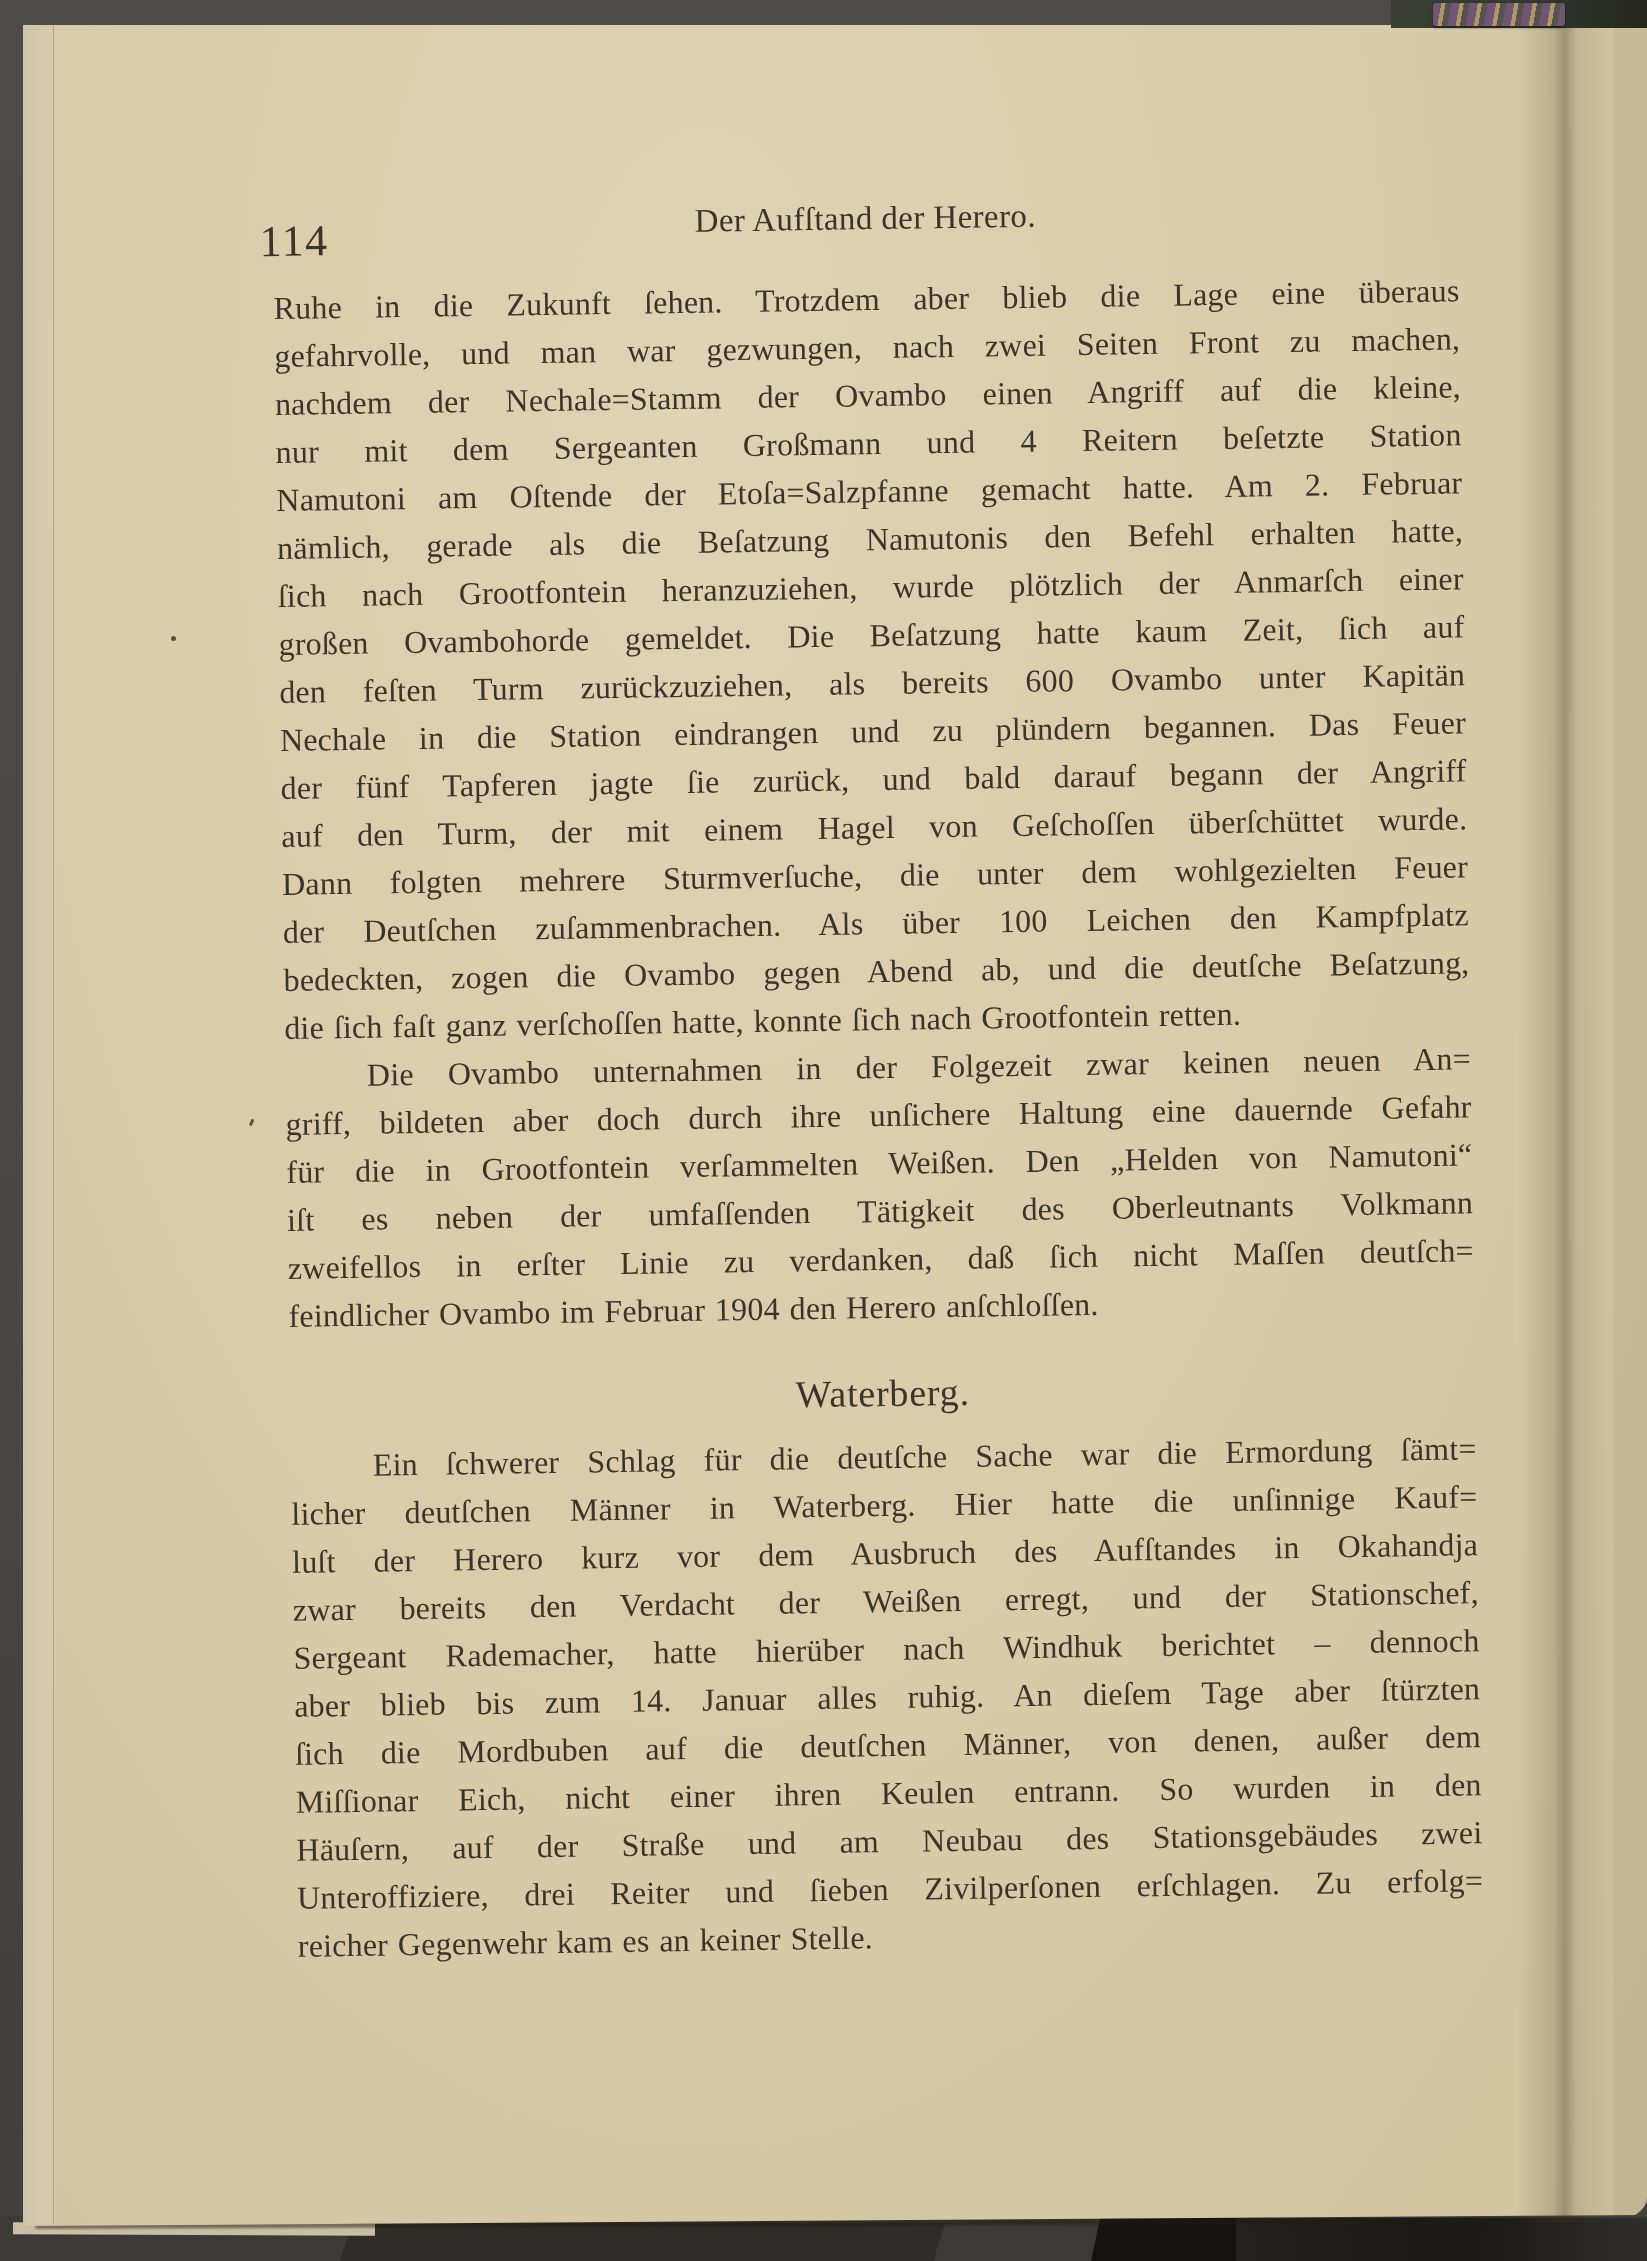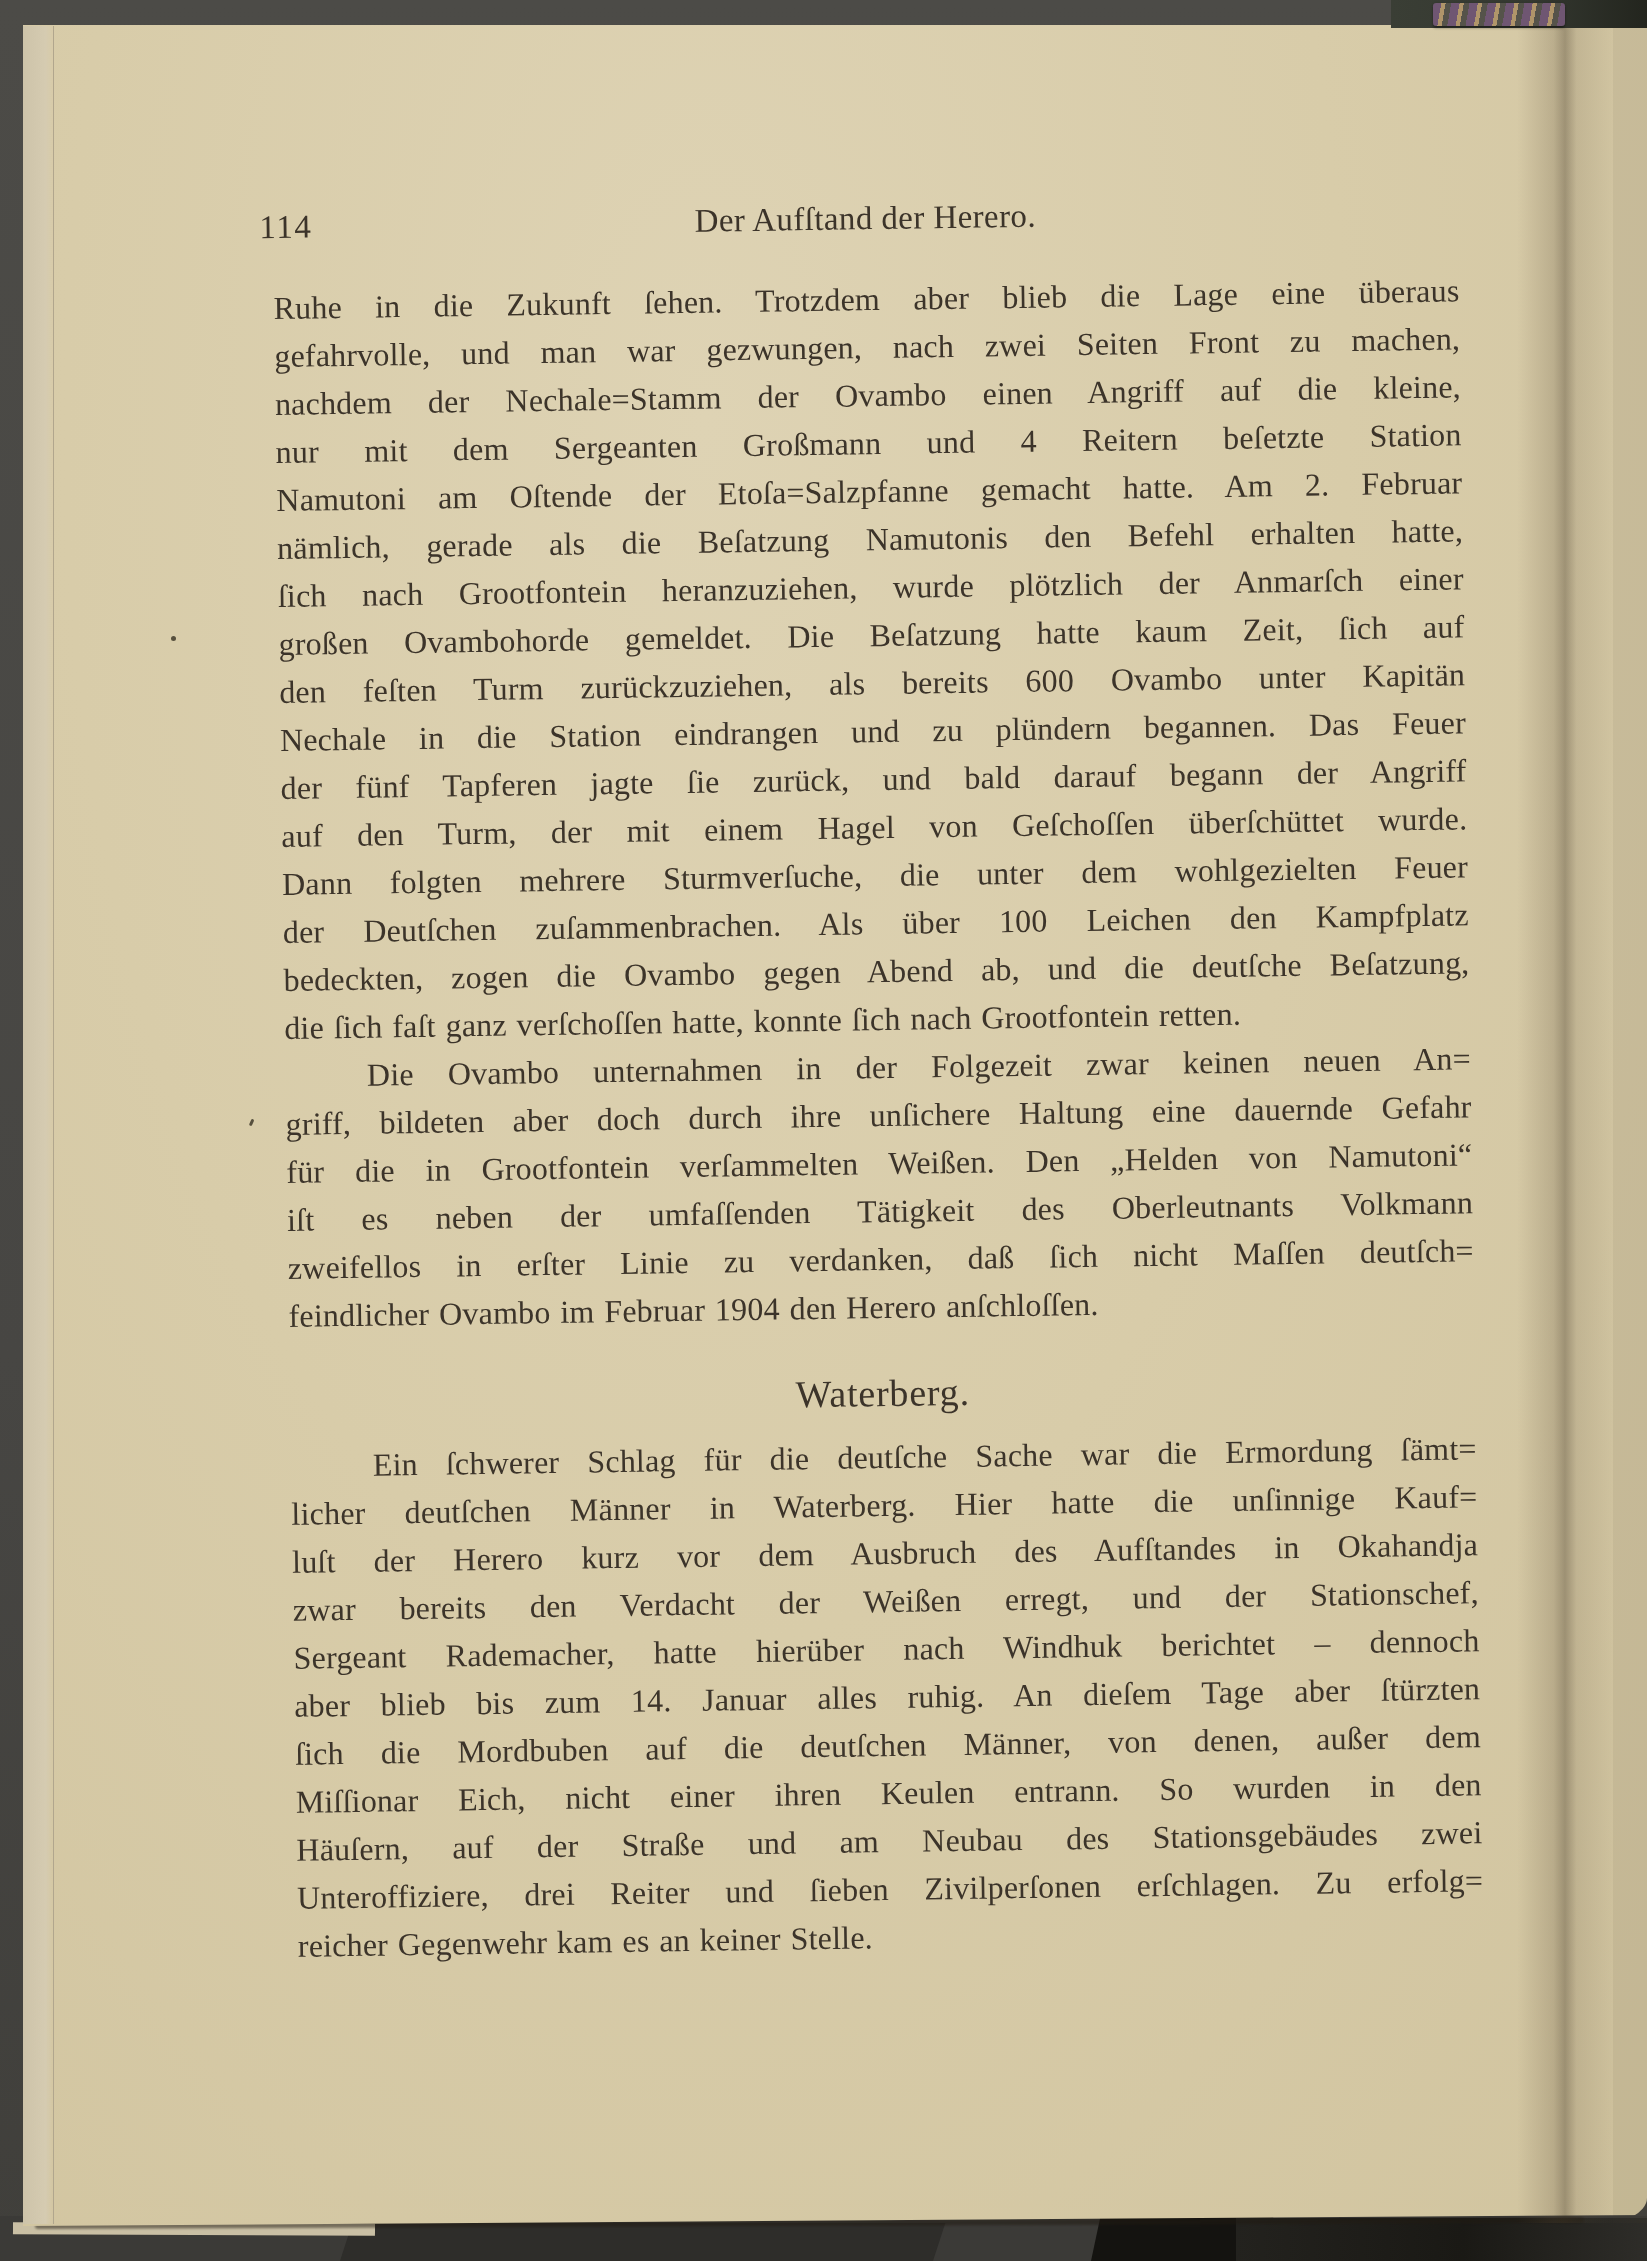--- a/index.html
+++ b/index.html
@@ -79,22 +79,22 @@
   .speck-1{left:171px;top:636px;width:5px;height:5px;}
   .speck-2{left:250px;top:1119px;width:3.3px;height:7.4px;transform:rotate(25deg);border-radius:1.6px;}
   
   .text-block{
     position:absolute;left:272px;top:203px;width:1186px;
     transform:rotate(-0.85deg);transform-origin:0 0;
     color:#3c342a;
   }
   .header-row{position:relative;height:48px;margin-bottom:33px;}
   .page-number{
-    position:absolute;left:-13px;top:0;
-    font-size:33px;line-height:48px;letter-spacing:1.6px;
+    position:absolute;left:-13px;top:15px;
+    font-size:44px;line-height:48px;letter-spacing:1.6px;
   }
   .running-header{
     text-align:center;font-size:33px;line-height:48px;letter-spacing:0.4px;
   }
   .line{
     font-size:32px;line-height:48px;
     letter-spacing:0.2px;word-spacing:1.6px;
     text-align:justify;text-align-last:justify;-moz-text-align-last:justify;
   }
   .line.indent{padding-left:82px;}

